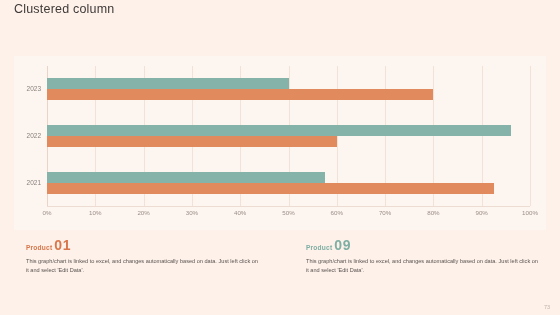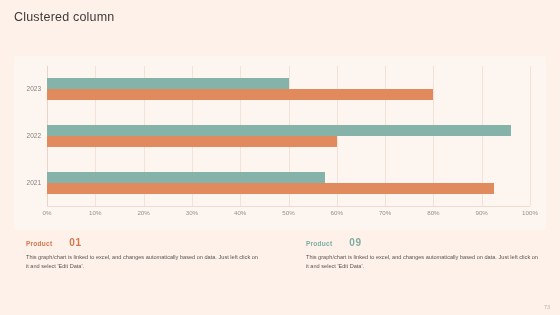--- a/index.html
+++ b/index.html
@@ -13,21 +13,21 @@
   body {
     background: #fdf1ea;
     font-family: "Liberation Sans", sans-serif;
     position: relative;
   }
 
   
   .slide-title {
     position: absolute;
     left: 14px;
-    top: 11px;
+    top: 3px;
     font-size: 12.5px;
     font-weight: 400;
     color: #3f3a38;
     letter-spacing: 0.2px;
     line-height: 1;
   }
 
   
   .chart-card {
     position: absolute;
@@ -118,24 +118,23 @@
     padding-right: 20px;
   }
   .note-head {
     font-size: 6.6px;
     font-weight: 700;
     letter-spacing: 0.2px;
     margin-bottom: 5px;
     line-height: 1;
   }
   .note-head .num {
-    font-size: 10px;
+    font-size: 14px;
     font-weight: 700;
     letter-spacing: 0.5px;
-    margin-left: 15px;
   }
   .note-body {
     font-size: 5.6px;
     line-height: 1.65;
     color: #5d5551;
   }
   .note.product-01 .note-head { color: #d9764a; }
   .note.product-02 .note-head { color: #7fae a3; color: #7faea3; }
 
   

